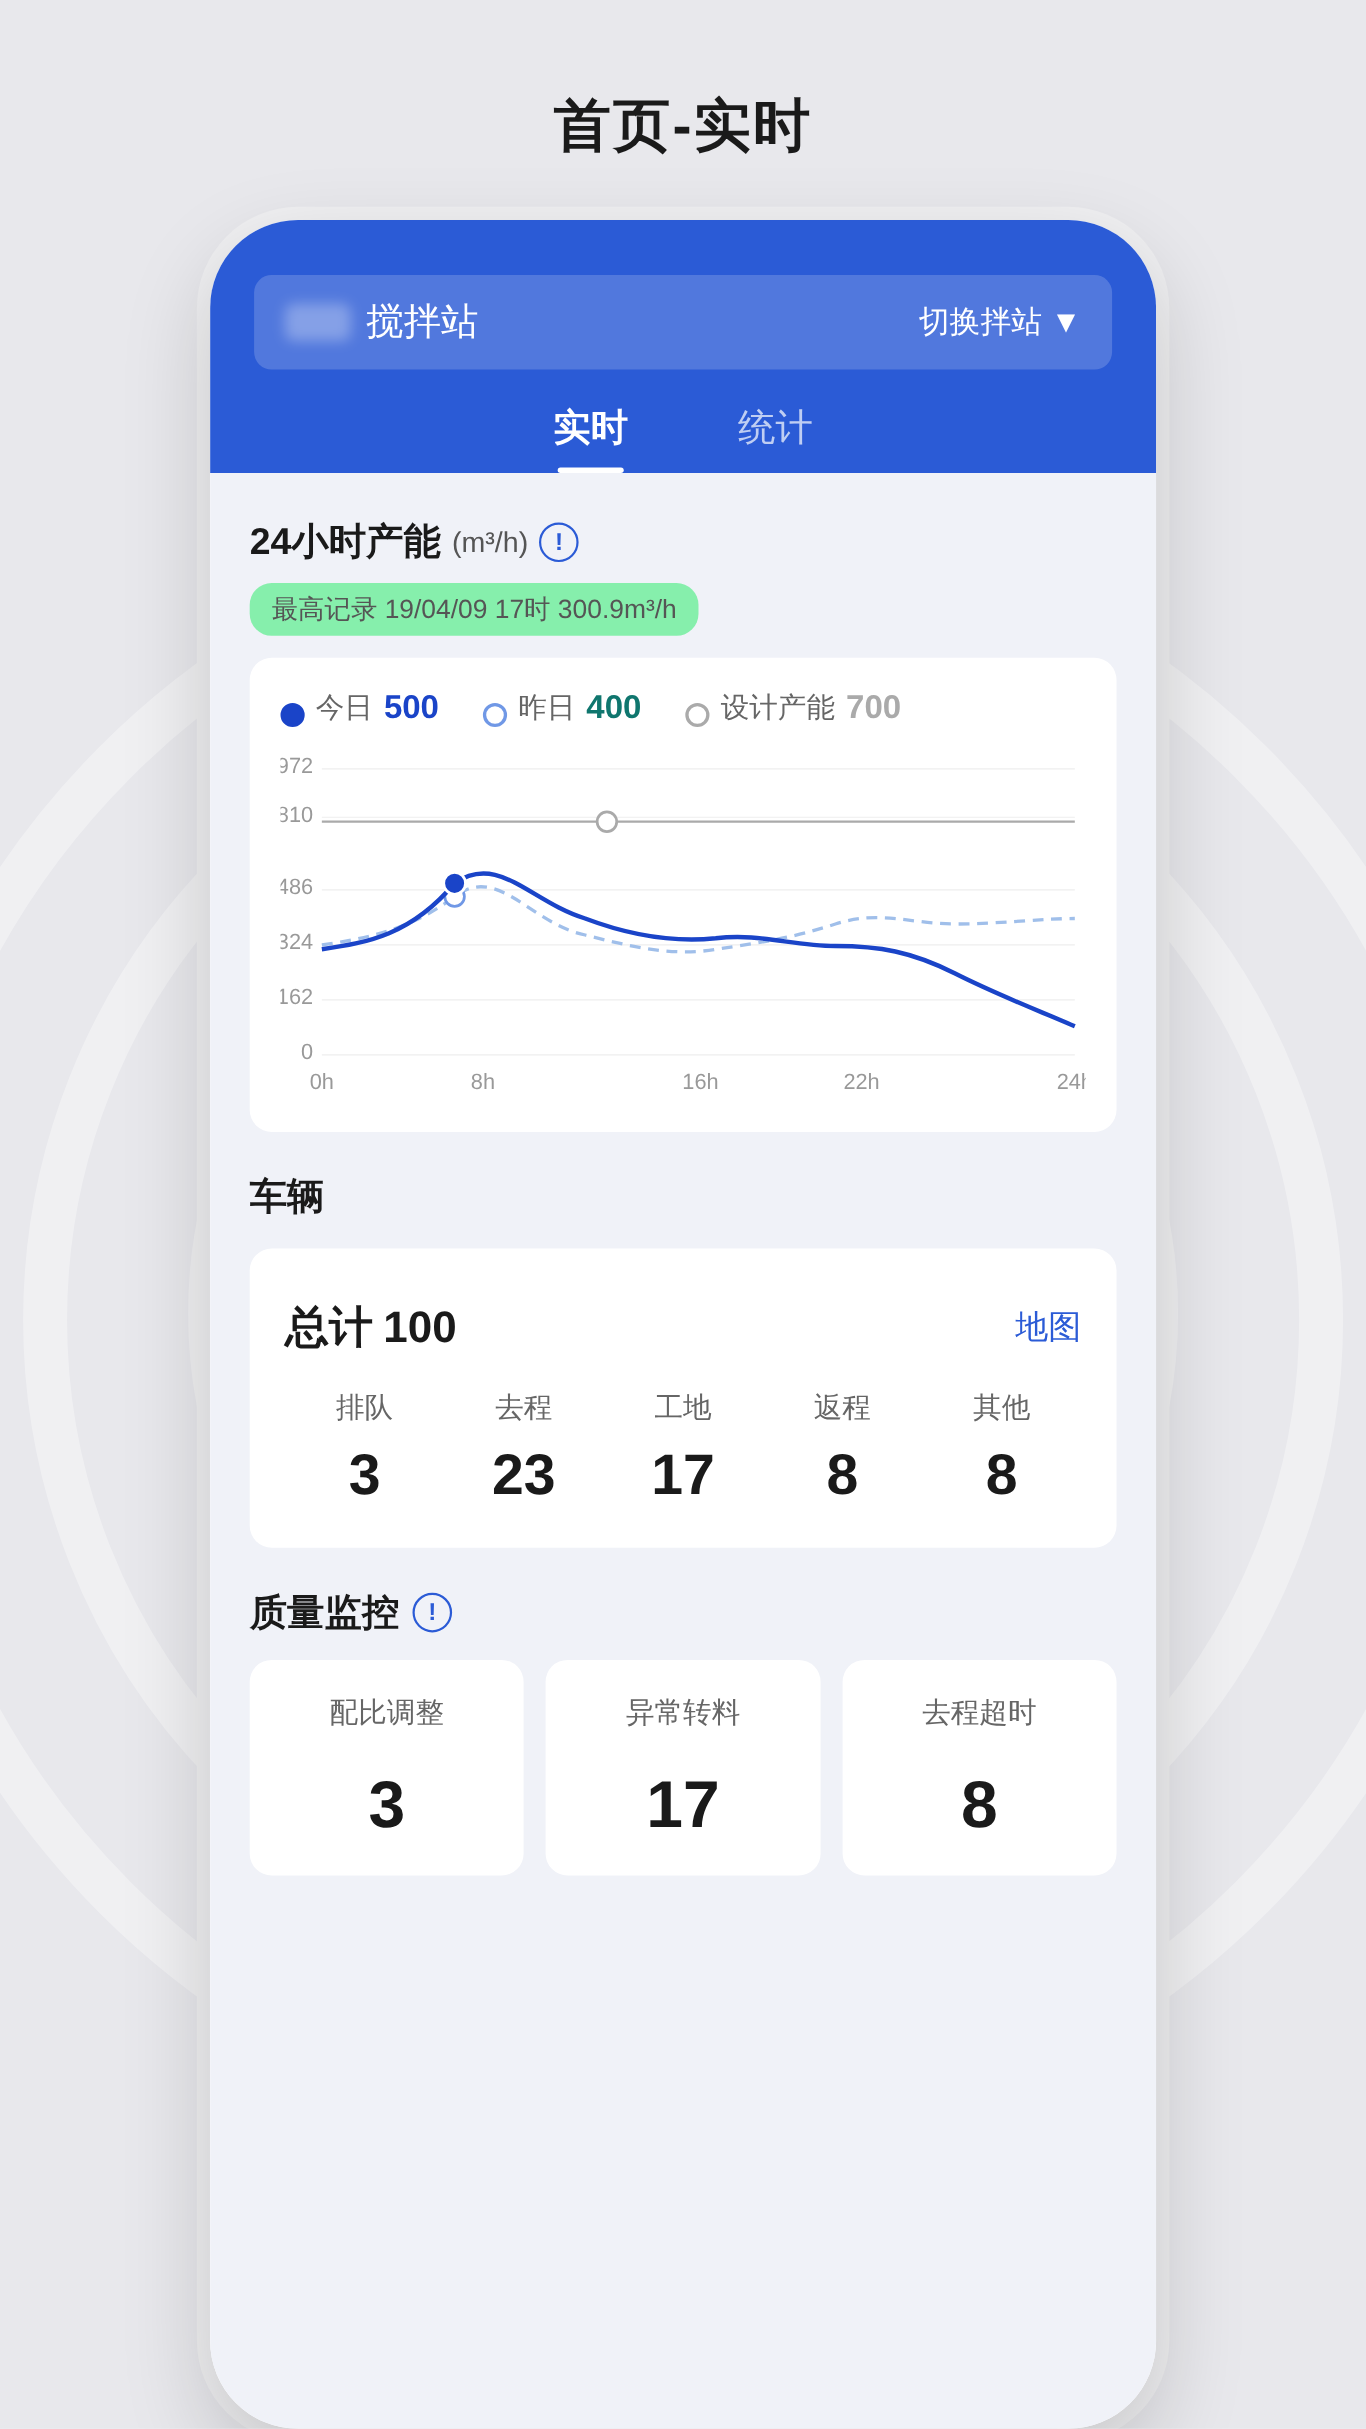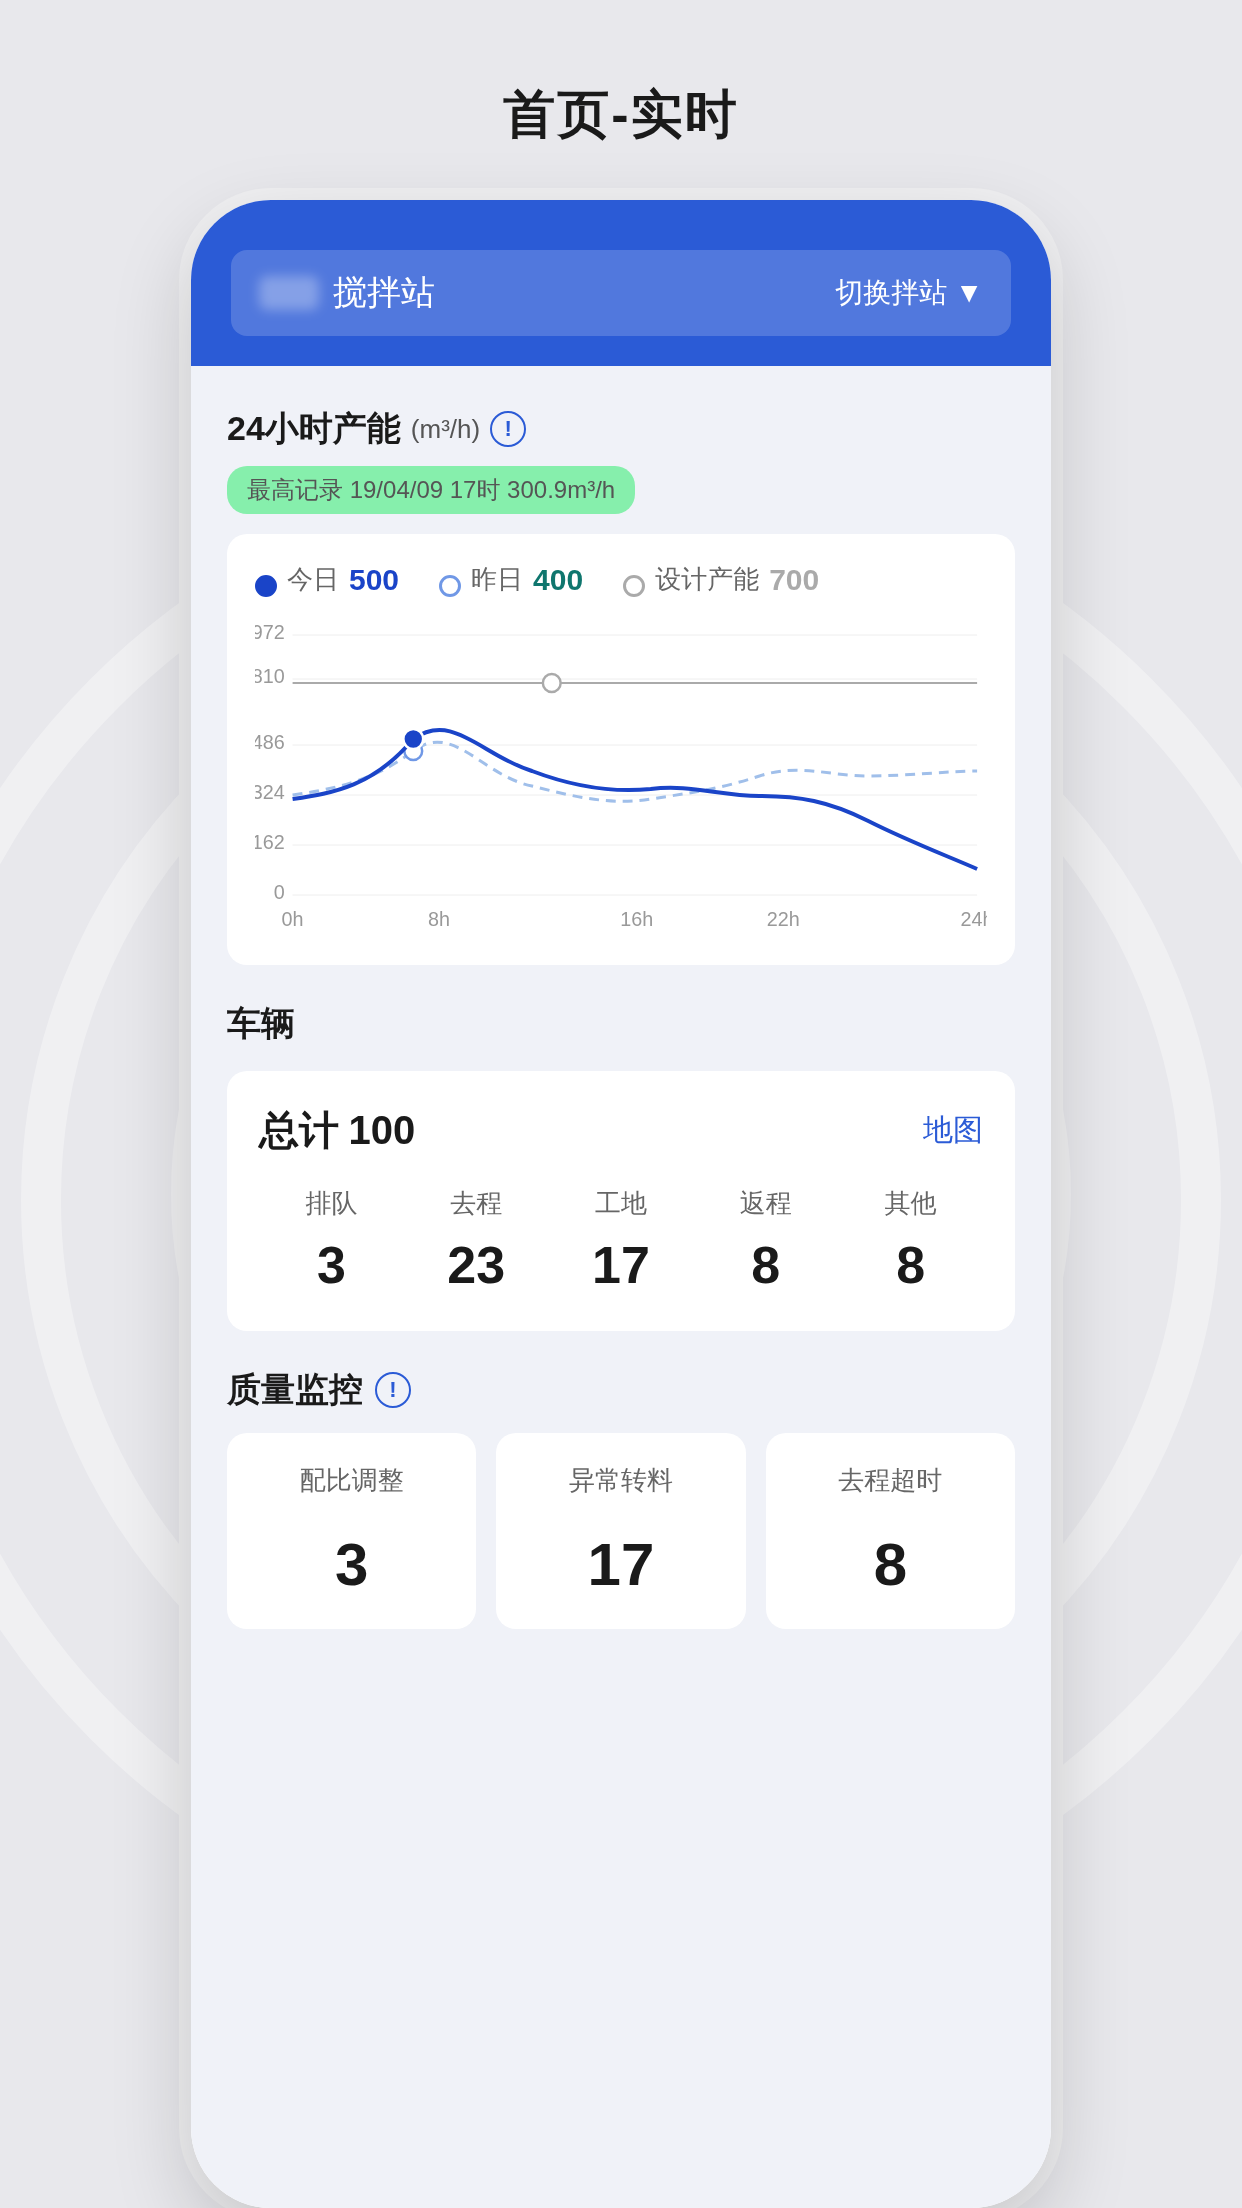--- a/index.html
+++ b/index.html
@@ -229,21 +229,21 @@
     .chart-area {
       position: relative;
       width: 100%;
       height: 320px;
     }
 
     
     .vehicles-card {
       background: white;
       border-radius: 20px;
-      padding: 32px 32px 36px 32px;
+      padding: 44px 32px 36px 32px;
     }
     .vehicles-header {
       display: flex;
       align-items: center;
       justify-content: space-between;
       margin-bottom: 28px;
     }
     .vehicles-total {
       font-size: 34px;
       font-weight: 400;
@@ -327,20 +327,28 @@
       <div class="station-name">
         <div class="station-blur"></div>
         <span>搅拌站</span>
       </div>
       <div class="switch-station">
         <span>切换拌站</span>
         <span>▼</span>
       </div>
     </div>
 
+    <div class="tabs">
+      <div class="tab active">
+        <span>实时</span>
+      </div>
+      <div class="tab">
+        <span>统计</span>
+      </div>
+    </div>
   </div>
 
   <div class="phone-content">
 
     <div class="capacity-section">
       <div class="capacity-title-row">
         <span class="section-title">24小时产能</span>
         <span class="section-unit">(m³/h)</span>
         <div class="info-icon">
           <span>!</span>

